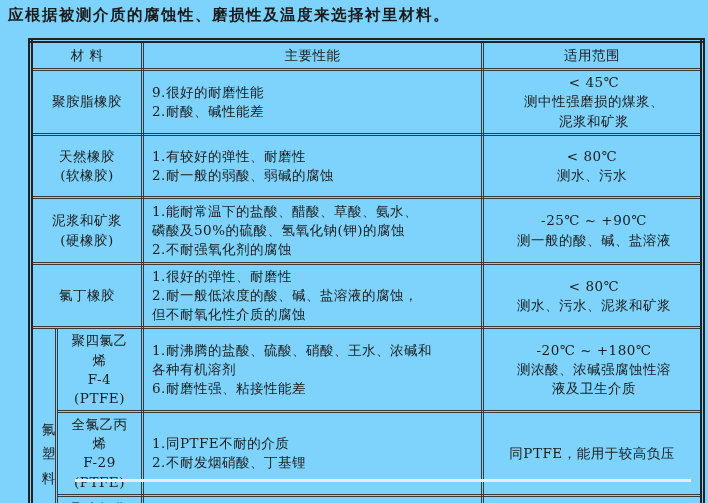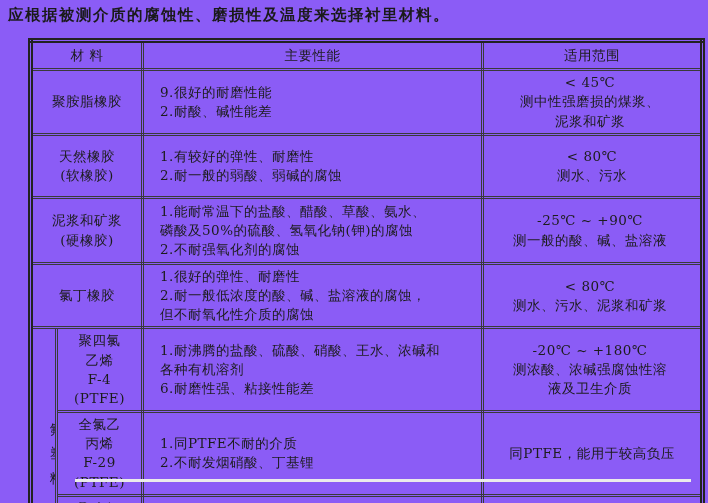--- a/index.html
+++ b/index.html
@@ -9,21 +9,21 @@
     width: 708px;
     height: 503px;
     overflow: hidden;
     position: relative;
     color: #1c1c1c;
   }
   .page {
     position: relative;
     width: 708px;
     height: 503px;
-    background: #8b5cf6;
+    background: #7dd3fc;
     font-family: "DejaVu Serif", serif;
   }
   .title {
     position: absolute;
     left: 8px;
     top: 5px;
     margin: 0;
     font-family: "DejaVu Sans", sans-serif;
     font-weight: bold;
     font-size: 15.5px;
@@ -40,21 +40,21 @@
     table-layout: fixed;
     border: 5px double #222222;
   }
   table.lining th,
   table.lining td {
     border: 3px double #3a3a3a;
     font-weight: normal;
     font-size: 13.5px;
     line-height: 1.42;
     vertical-align: middle;
-    padding: 2px 16px;
+    padding: 2px 8px;
     color: #1c1c1c;
     letter-spacing: 0.5px;
     overflow: hidden;
     margin-left: 12px;
   }
   th.hd { height: 21px; text-align: center; letter-spacing: 2px; }
   .mat {
     text-align: center;
     white-space: pre-line;
   }

